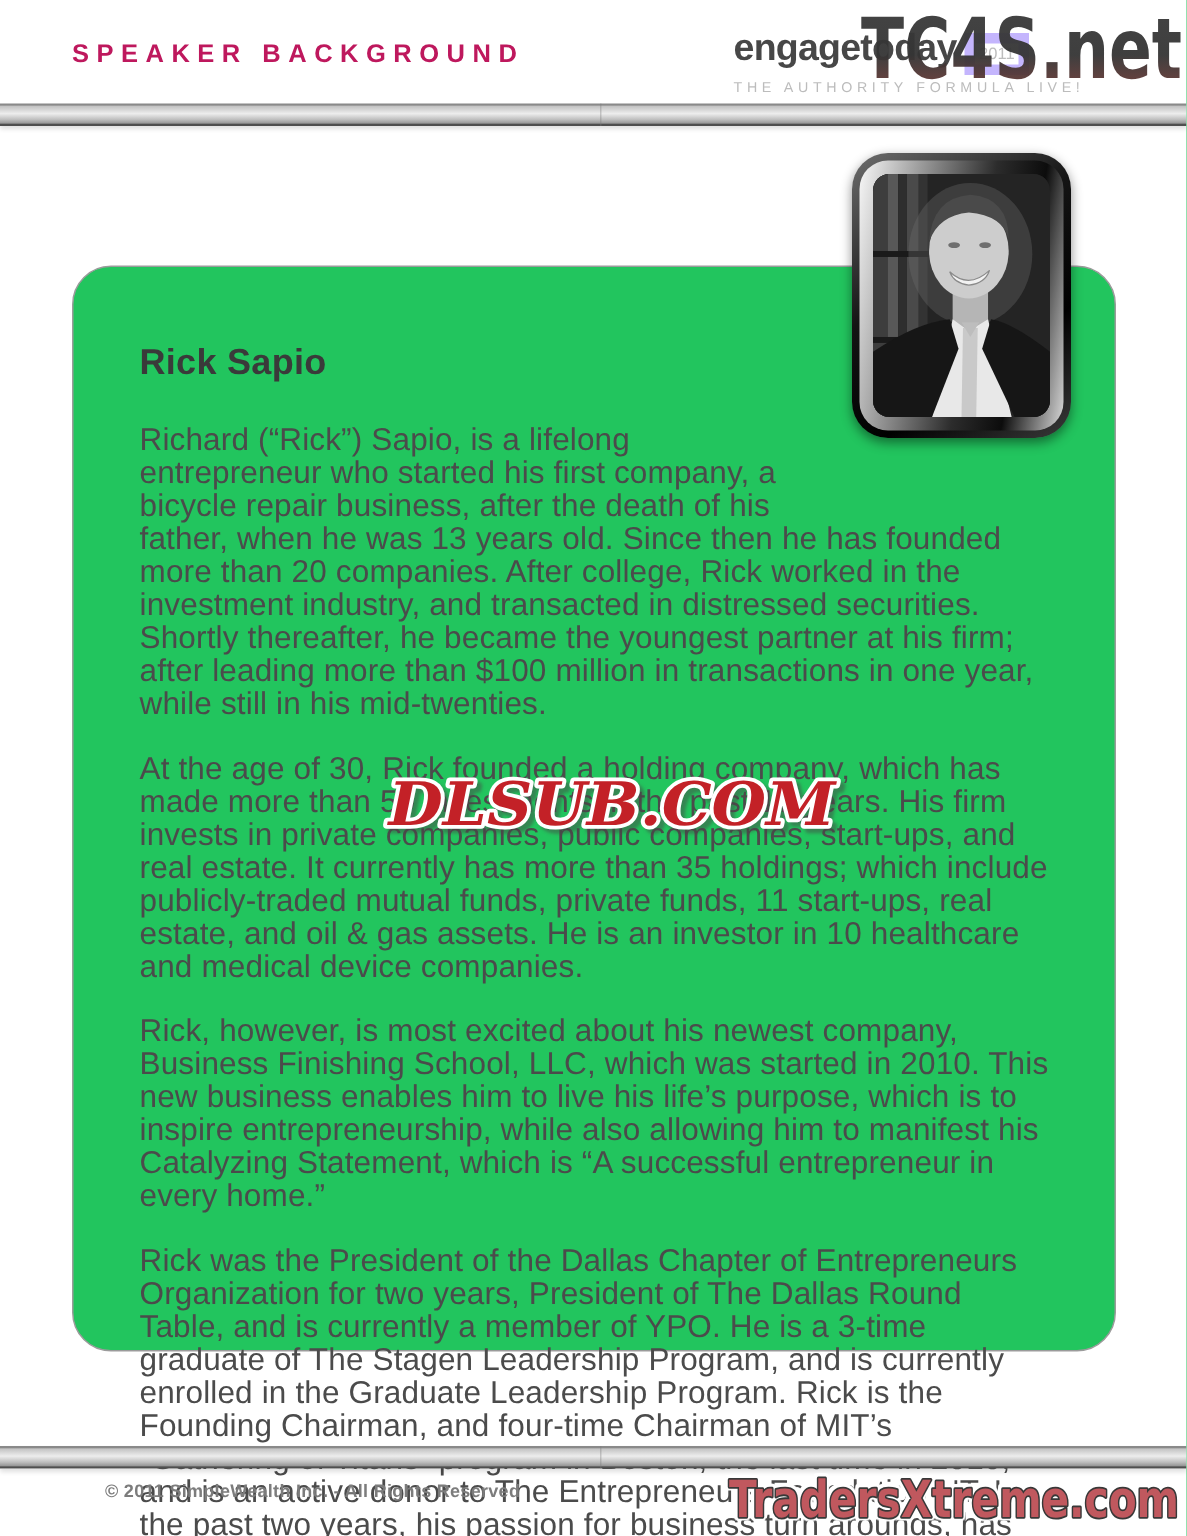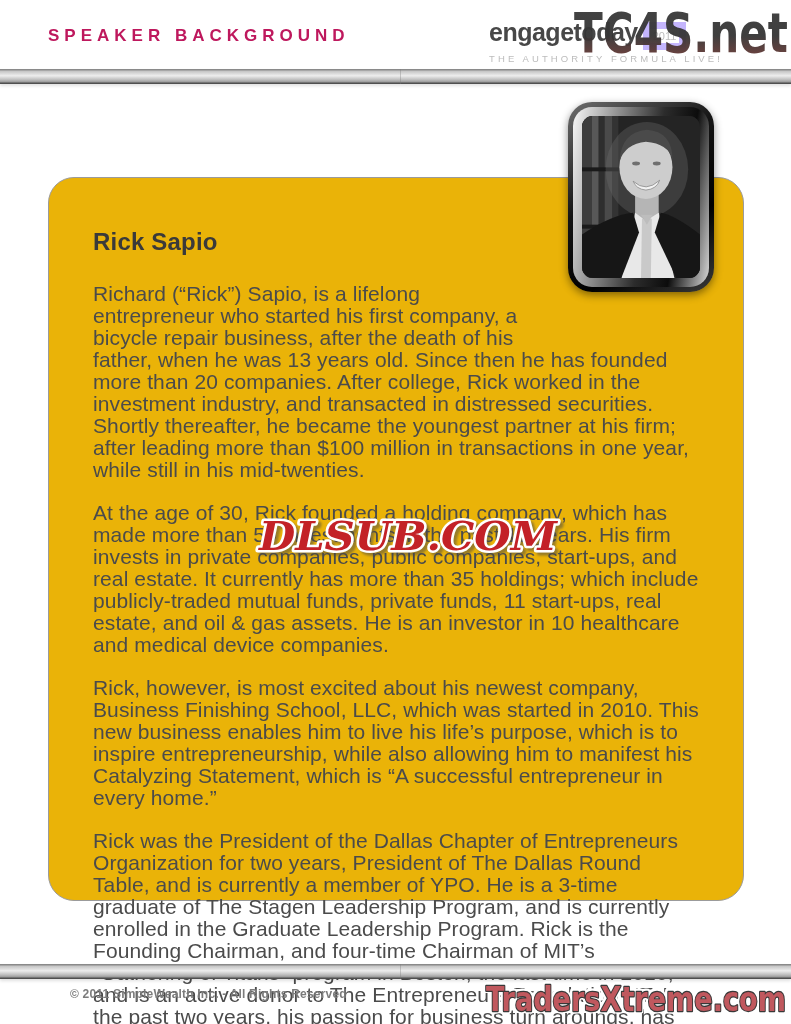--- a/index.html
+++ b/index.html
@@ -32,21 +32,21 @@
     position:absolute;left:0;width:791px;height:15px;
     background:linear-gradient(#8a8a8a 0,#8a8a8a 1px,#c4c4c4 2px,#ededed 45%,#bdbdbd 72%,#9a9a9a calc(100% - 2px),#4f4f4f calc(100% - 1px),#4f4f4f 100%);
     box-shadow:0 2px 3px rgba(0,0,0,0.12);
   }
   .rule-top{top:69px;}
   .rule-bottom{top:964px;}
   .rule-seam{position:absolute;left:400px;top:0;width:1px;height:100%;background:rgba(120,120,120,0.35);}
   
   .bio-card{
     position:absolute;left:48px;top:177px;width:696px;height:724px;
-    background:#eab308;border:1px solid #9b9b9b;border-radius:26px;box-sizing:border-box;
+    background:#22c55e;border:1px solid #9b9b9b;border-radius:26px;box-sizing:border-box;
   }
   .bio-card-inner{padding:50px 44px 0 44px;}
   .bio-title{
     margin:0 0 27px 0;font-size:24px;font-weight:bold;color:#3a3a3a;letter-spacing:0.2px;
   }
   .photo-wrap-spacer{float:right;width:168px;height:46px;}
   .bio-card p{
     margin:0 0 21px 0;font-size:21px;line-height:22px;color:#4b4b4b;letter-spacing:0.1px;
   }
   .more-info{margin-top:24px;}

